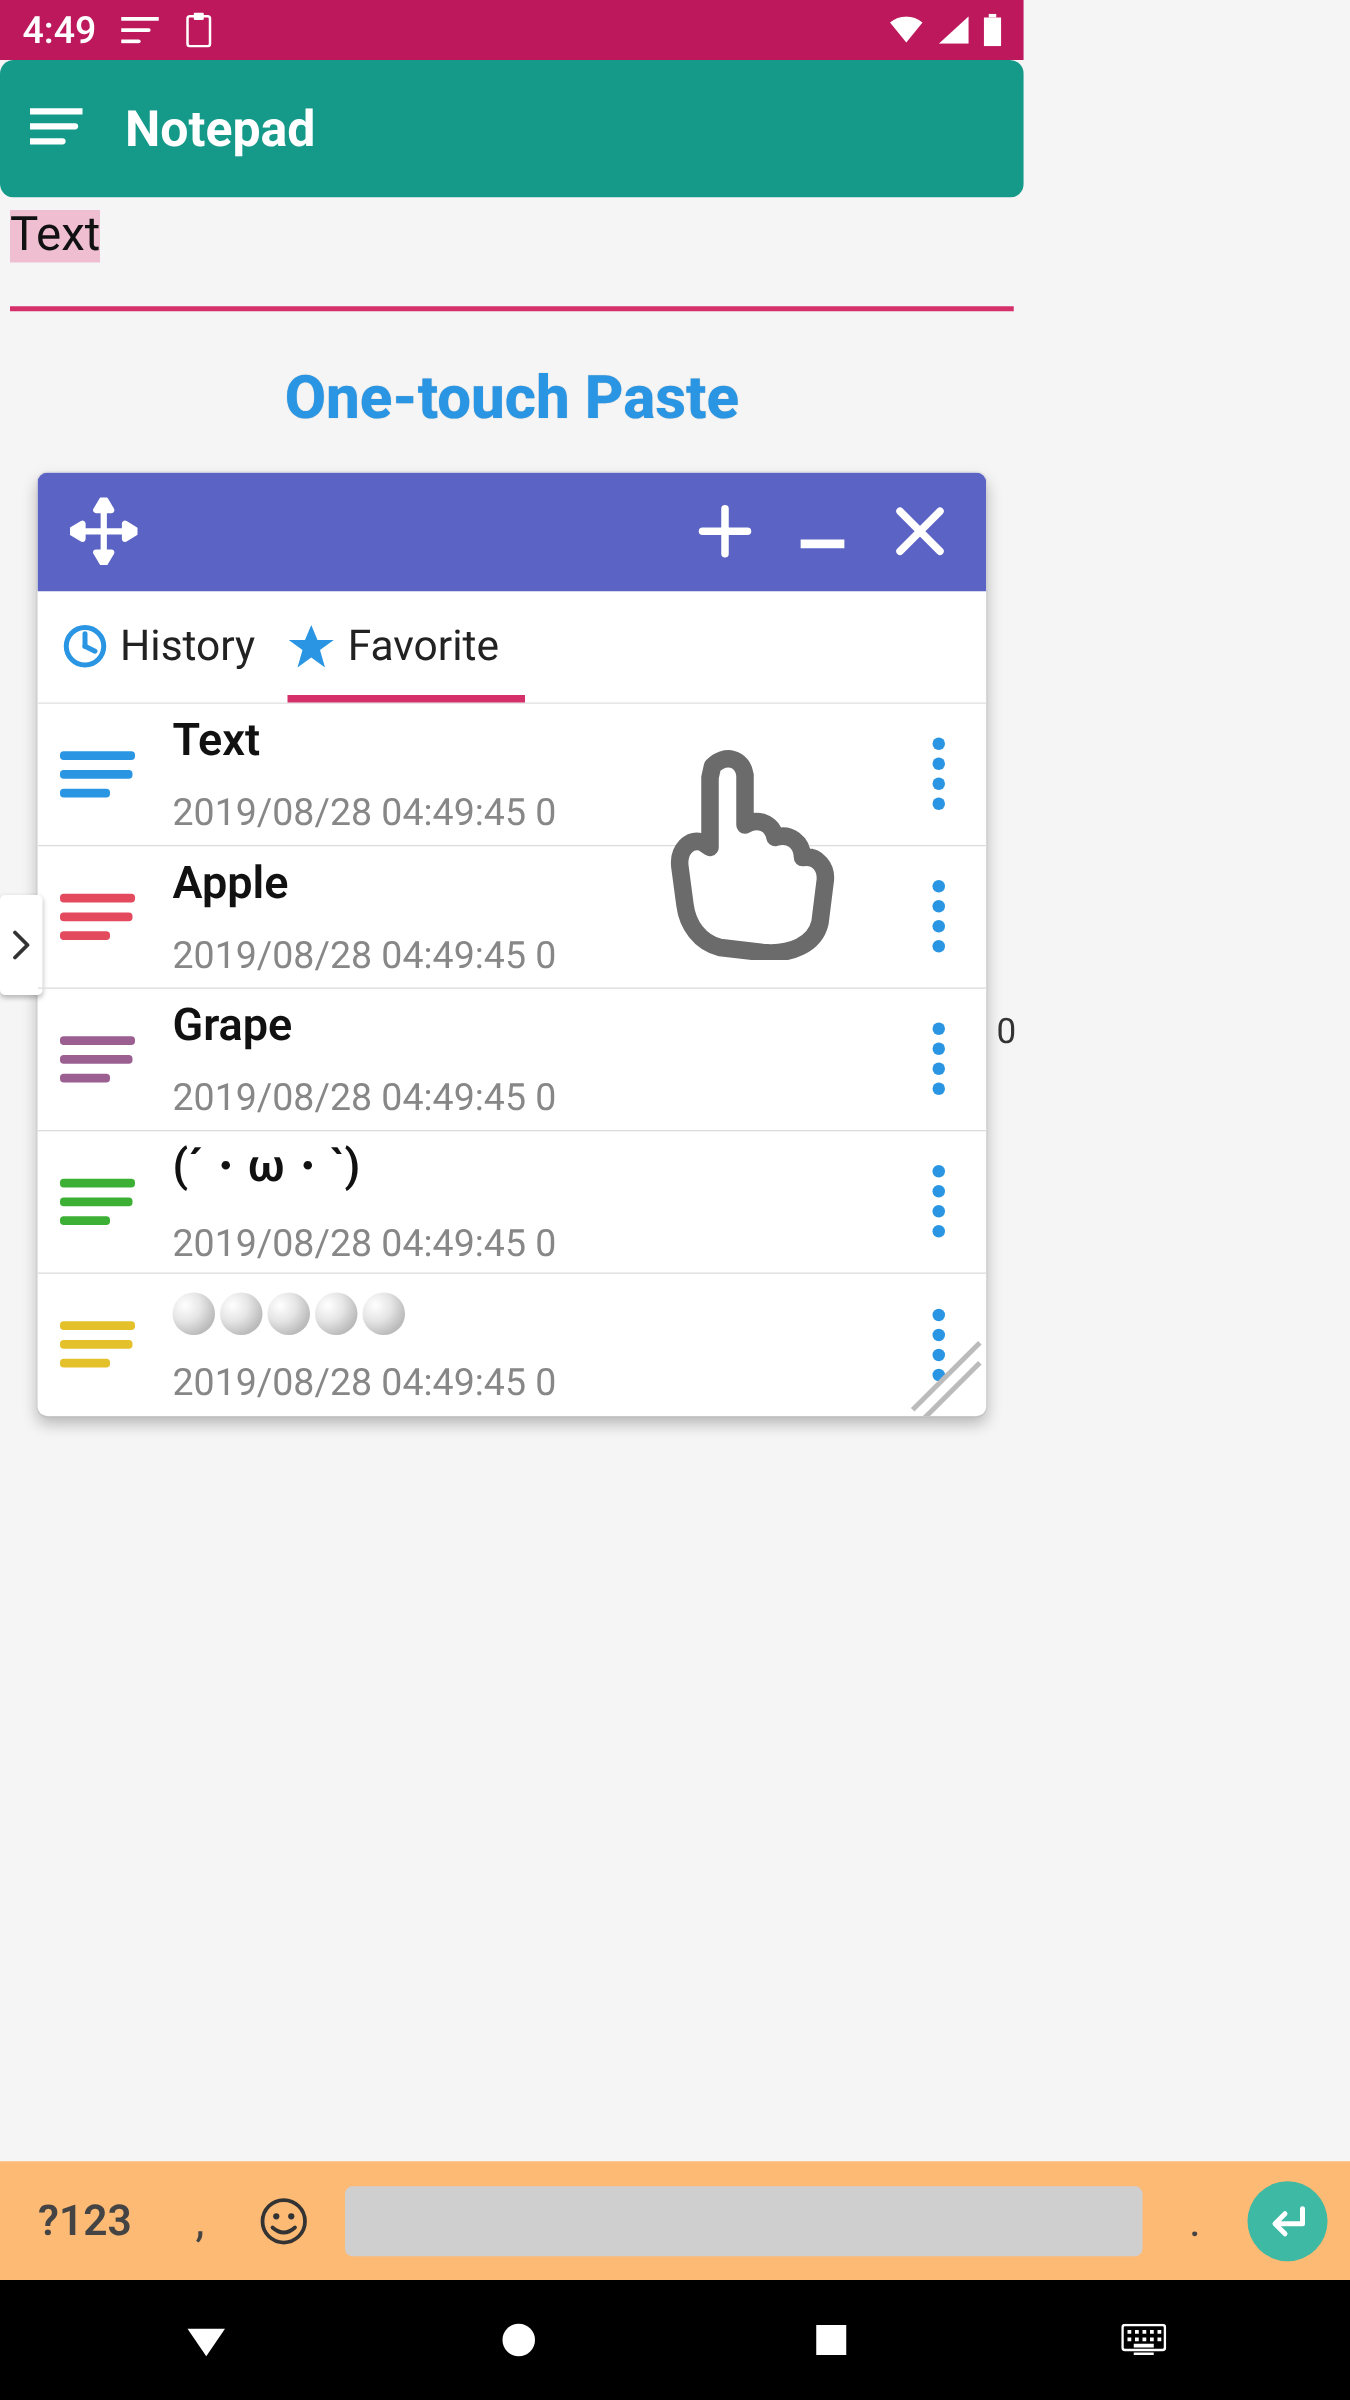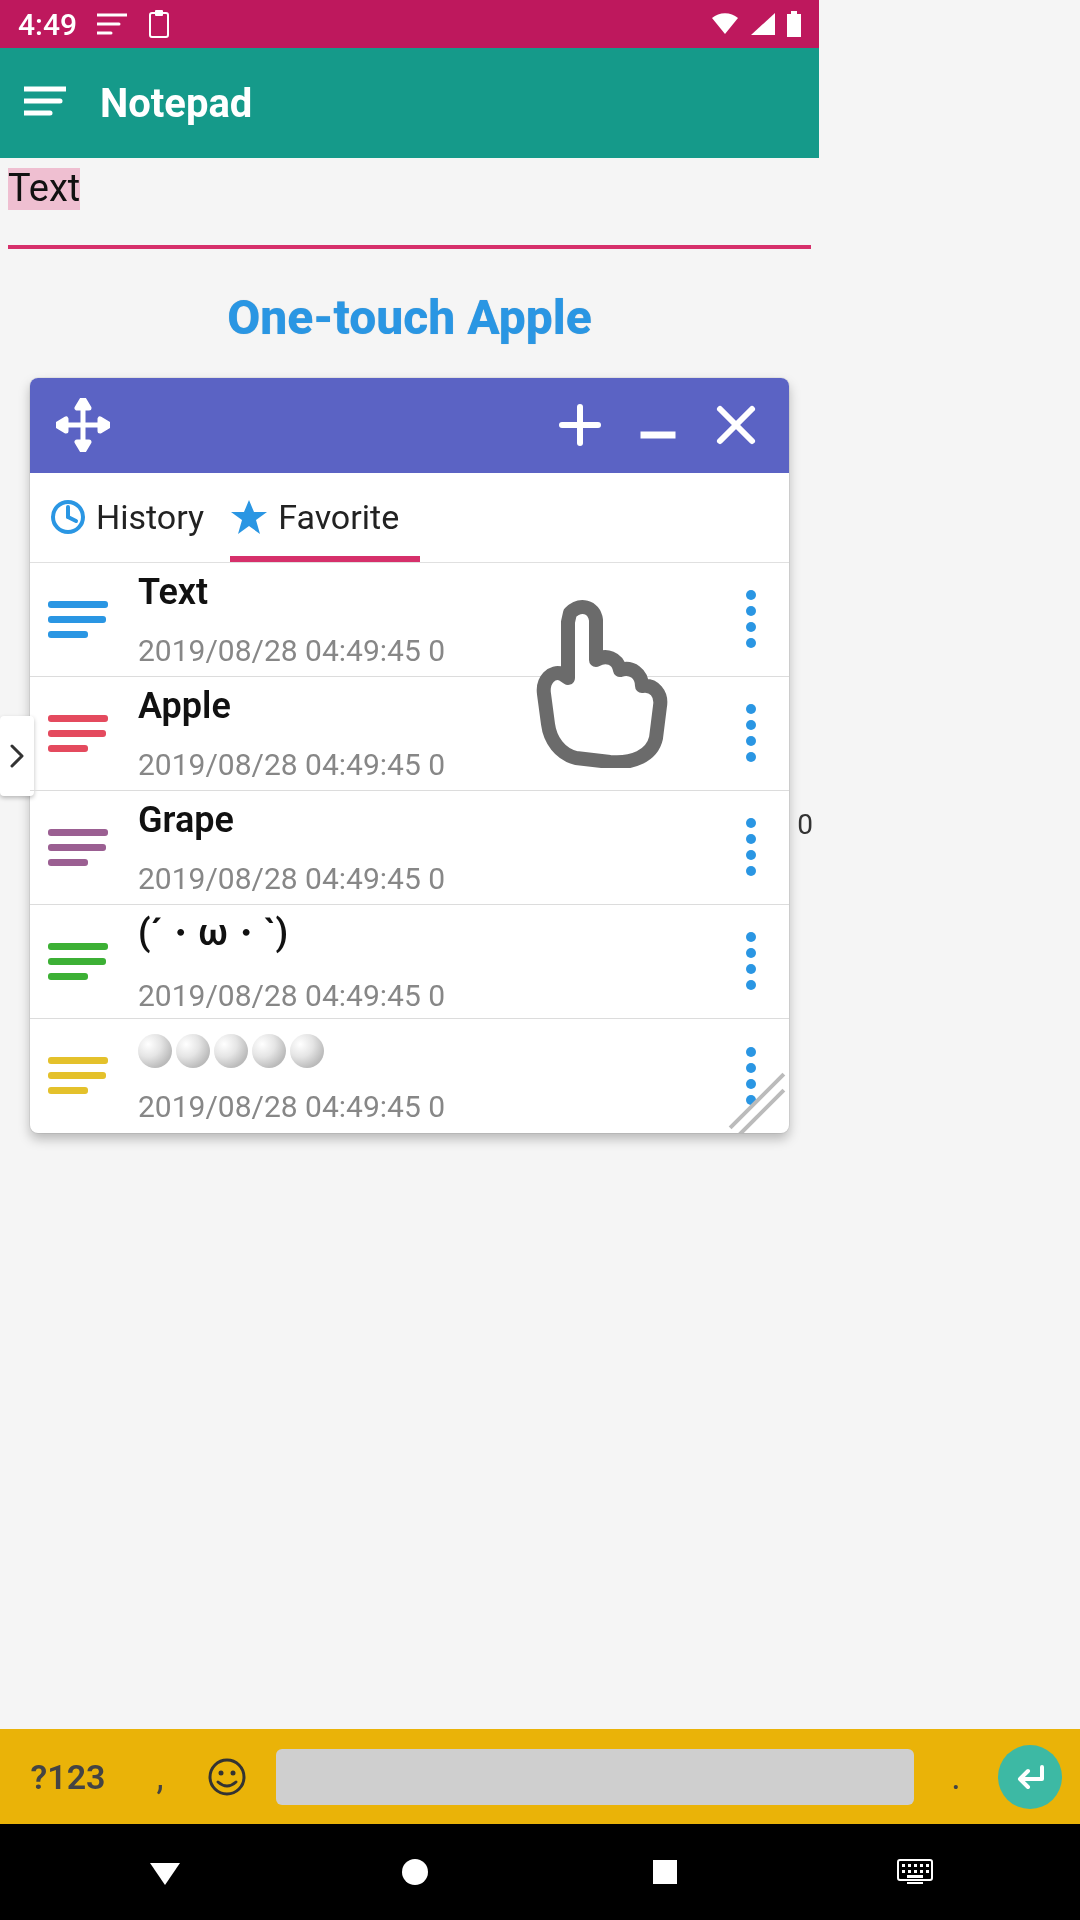--- a/index.html
+++ b/index.html
@@ -3,21 +3,21 @@
 <meta charset="utf-8">
 <style>
   * { box-sizing: border-box; margin: 0; padding: 0; }
   html, body { width: 819px; height: 1456px; font-family: Roboto, Arial, sans-serif; background: #f5f5f5; overflow: hidden; }
   
   .statusbar { height: 48px; background: #be185d; display: flex; align-items: center; justify-content: space-between; padding: 0 18px; color: #fff; }
   .statusbar-left { display: flex; align-items: center; gap: 20px; font-size: 30px; font-weight: 500; }
   .statusbar-right { display: flex; align-items: center; gap: 12px; }
   .sb-icon svg { display: block; }
   
-  .appbar { height: 110px; background: #159a8a; display: flex; align-items: center; padding: 0 24px; gap: 34px; }
+  .appbar { height: 110px; background: #159a8a; display: flex; align-items: center; padding: 0 24px; gap: 34px; border-radius: 11px; }
   .appbar-title { color: #fff; font-size: 40px; font-weight: 700; }
   
   .note-area { padding: 8px 8px 0 8px; background: #f5f5f5; }
   .note-line1 { font-size: 38px; color: #111; line-height: 1.1; }
   .note-line2 { display: inline-block; font-size: 38px; color: #111; background: #efbfd1; line-height: 1.1; margin-top: 2px; }
   .note-underline { height: 4px; background: #d6306b; margin: 35px 0 0 0; }
   
   .big-title { text-align: center; margin-top: 40px; color: #2a96e3; font-size: 48px; font-weight: 800; text-shadow: 0 0 1px rgba(0,0,0,.2); }
   
   .panel-wrap { position: relative; margin: 32px 30px 0 30px; }
@@ -47,21 +47,21 @@
   
   .stray-zero { position: absolute; right: -24px; top: 430px; font-size: 28px; color: #333; }
   
   .corner-stripes { position: absolute; right: 2px; bottom: 2px; width: 54px; height: 54px; pointer-events: none; }
   .corner-stripes::before, .corner-stripes::after { content: ""; position: absolute; width: 76px; height: 4px; background: #bbb; transform: rotate(-45deg); }
   .corner-stripes::before { right: -8px; bottom: 12px; }
   .corner-stripes::after  { right: -8px; bottom: 28px; }
   
   .hand { position: absolute; left: 480px; top: 220px; }
   
-  .kbd-row { position: absolute; bottom: 96px; left: 0; right: 0; height: 95px; background: #eab308; display: flex; align-items: center; padding: 0 18px; gap: 24px; }
+  .kbd-row { position: absolute; bottom: 96px; left: 0; right: 0; height: 95px; background: #fdba74; display: flex; align-items: center; padding: 0 18px; gap: 24px; }
   .kbd-key { height: 60px; display:flex; align-items:center; justify-content:center; font-size: 30px; color: #444; }
   .k-123 { width: 100px; font-size: 34px; font-weight: 600; }
   .k-comma { width: 36px; font-size: 36px; }
   .k-emoji { width: 50px; }
   .k-space { flex: 1; background: #cfcfcf; border-radius: 6px; height: 56px; }
   .k-dot { width: 36px; font-size: 36px; }
   .k-enter { width: 64px; height: 64px; border-radius: 50%; background: #3db9a4; display:flex; align-items:center; justify-content:center; }
   
   .navbar { position: absolute; bottom: 0; left: 0; right: 0; height: 96px; background: #000; display:flex; align-items:center; justify-content: space-around; padding: 0 40px; }
   .nav-btn { width: 110px; height: 60px; display:flex; align-items:center; justify-content:center; }
@@ -121,21 +121,21 @@
       </svg>
   </span>
   <span class="appbar-title">Notepad</span>
 </div>
 
 <div class="note-area">
   <span class="note-line2">Text</span>
   <div class="note-underline"></div>
 </div>
 
-<div class="big-title">One-touch Apple</div>
+<div class="big-title">One-touch Paste</div>
 
 <div class="panel-wrap">
   <div class="side-chevron">
     <svg width="16" height="24" viewBox="0 0 16 24">
         <path d="M3 2 L13 12 L3 22" stroke="#333" stroke-width="3" fill="none" stroke-linecap="round" stroke-linejoin="round"></path>
       </svg>
   </div>
   <span class="stray-zero">0</span>
 
   <div class="panel">

